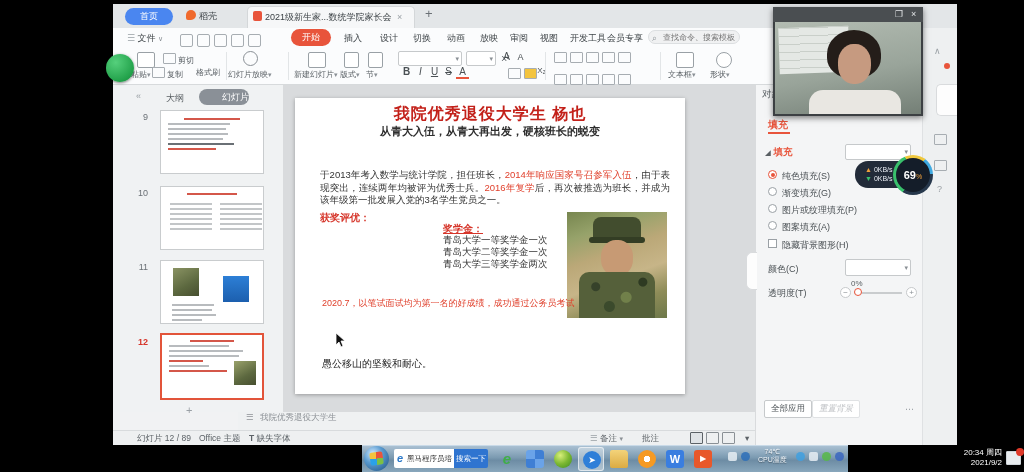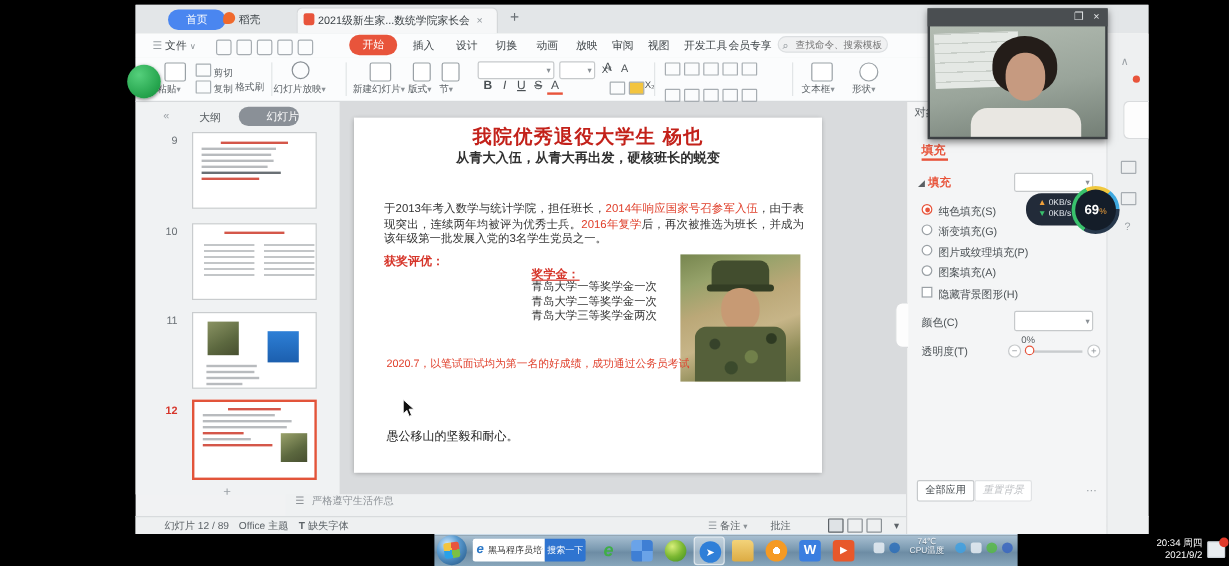--- a/index.html
+++ b/index.html
@@ -7,21 +7,21 @@
     font-family:"Liberation Sans","DejaVu Sans",sans-serif;color:#444;}
   .abs{position:absolute;}
   .t7{font-size:7.5px;} .t8{font-size:8px;} .t85{font-size:8.5px;} .t9{font-size:9px;}
   .t95{font-size:9.5px;} .t10{font-size:10px;} .t11{font-size:11px;}
   .gray{color:#595f63;} .lgray{color:#9aa0a5;} .dim{color:#c0c3c6;} .bold{font-weight:bold;}
   .nowrap{white-space:nowrap;}
 
   
   .app{left:113px;top:4px;width:844px;height:441px;background:#f1f2f3;}
   .tabstrip{left:113px;top:4px;width:844px;height:24px;background:#e3e6e8;}
-  .hometab{left:140px;top:8px;width:48px;height:17px;background:#4a86f0;border-radius:9px;
+  .hometab{left:125px;top:8px;width:48px;height:17px;background:#4a86f0;border-radius:9px;
     color:#fff;text-align:center;line-height:17px;}
   .docer{left:186px;top:9px;height:15px;line-height:15px;color:#3c4246;}
   .flame{display:inline-block;width:10px;height:10px;border-radius:50% 50% 50% 2px;
     background:#f06a2d;vertical-align:-1px;margin-right:3px;}
   .doctab{left:247px;top:6px;width:168px;height:22px;background:#f6f7f8;border:1px solid #d4d7d9;
     border-bottom:none;border-radius:5px 5px 0 0;line-height:20px;color:#3c4246;
     padding:0 5px;box-sizing:border-box;}
   .wppico{display:inline-block;width:9px;height:10px;background:#e8543b;border-radius:2px;
     vertical-align:-1px;margin-right:3px;}
   .newtab{left:425px;top:6px;color:#6a7075;font-size:13px;}
@@ -176,21 +176,21 @@
   <div class="abs mitem t9" style="left:540px;">视图</div>
   <div class="abs mitem t9" style="left:570px;">开发工具</div>
   <div class="abs mitem t9" style="left:607px;">会员专享</div>
   <input class="abs mb-search" placeholder="查找命令、搜索模板" style="">
   <div class="abs mb-glass">⌕</div>
 
   <div class="abs toolbar"></div>
   <div class="abs bigico" style="left:137px;top:52px;"></div>
   <div class="abs tlabel" style="left:131px;top:69px;"><span>粘贴</span><span class="caret">▾</span></div>
   <div class="abs tlabel" style="left:163px;top:53px;"><span class="pico" style="display:inline-block;vertical-align:-1px;margin-right:2px;"></span><span>剪切</span></div>
-  <div class="abs tlabel" style="left:163px;top:67px;"><span class="pico" style="display:inline-block;vertical-align:-1px;margin-right:2px;"></span><span>复制</span></div>
+  <div class="abs tlabel" style="left:152px;top:67px;"><span class="pico" style="display:inline-block;vertical-align:-1px;margin-right:2px;"></span><span>复制</span></div>
   <div class="abs tlabel" style="left:196px;top:67px;">格式刷</div>
   <div class="abs tdiv" style="left:226px;"></div>
   <div class="abs" style="left:243px;top:51px;width:15px;height:15px;border:1.5px solid #8a9096;border-radius:50%;box-sizing:border-box;"></div>
   <div class="abs tlabel" style="left:228px;top:69px;"><span>幻灯片放映</span><span class="caret">▾</span></div>
   <div class="abs tdiv" style="left:288px;"></div>
   <div class="abs bigico" style="left:308px;top:52px;"></div>
   <div class="abs tlabel" style="left:294px;top:69px;"><span>新建幻灯片</span><span class="caret">▾</span></div>
   <div class="abs bigico" style="left:344px;top:52px;width:13px;"></div>
   <div class="abs tlabel" style="left:340px;top:69px;"><span>版式</span><span class="caret">▾</span></div>
   <div class="abs bigico" style="left:368px;top:52px;width:13px;"></div>
@@ -290,21 +290,21 @@
   </div>
   <div class="abs t9 sl-red" style="left:322px;top:297px;">2020.7，以笔试面试均为第一名的好成绩，成功通过公务员考试</div>
   <div class="abs t10" style="left:322px;top:357px;color:#222;">愚公移山的坚毅和耐心。</div>
 
   <svg class="abs cursor" style="left:335px;top:332px;" width="12" height="16">
     <path d="M1,1 L1,13 L4,10 L6,15 L8,14 L6,9 L10,9 Z" fill="#111" stroke="#fff" stroke-width="0.8"></path>
   </svg>
 
   <div class="abs notesbar t85">
     <span style="margin-left:8px;">☰</span>
-    <span style="margin-left:4px;">严格遵守生活作息</span>
+    <span style="margin-left:4px;">我院优秀退役大学生</span>
   </div>
 
   <div class="abs statusbar"></div>
   <div class="abs sb" style="left:137px;">幻灯片 12 / 89</div>
   <div class="abs sb" style="left:199px;">Office 主题</div>
   <div class="abs sb" style="left:249px;"><span class="bold">T</span> <span>缺失字体</span></div>
   <div class="abs sb" style="left:590px;"><span class="lgray">☰</span> <span>备注</span> <span class="caret">▾</span></div>
   <div class="abs sb dim" style="left:642px;"><span>批注</span></div>
   <div class="abs viewico" style="left:690px;border-color:#5c6267;background:#dfe3e6;"></div>
   <div class="abs viewico" style="left:706px;"></div>

